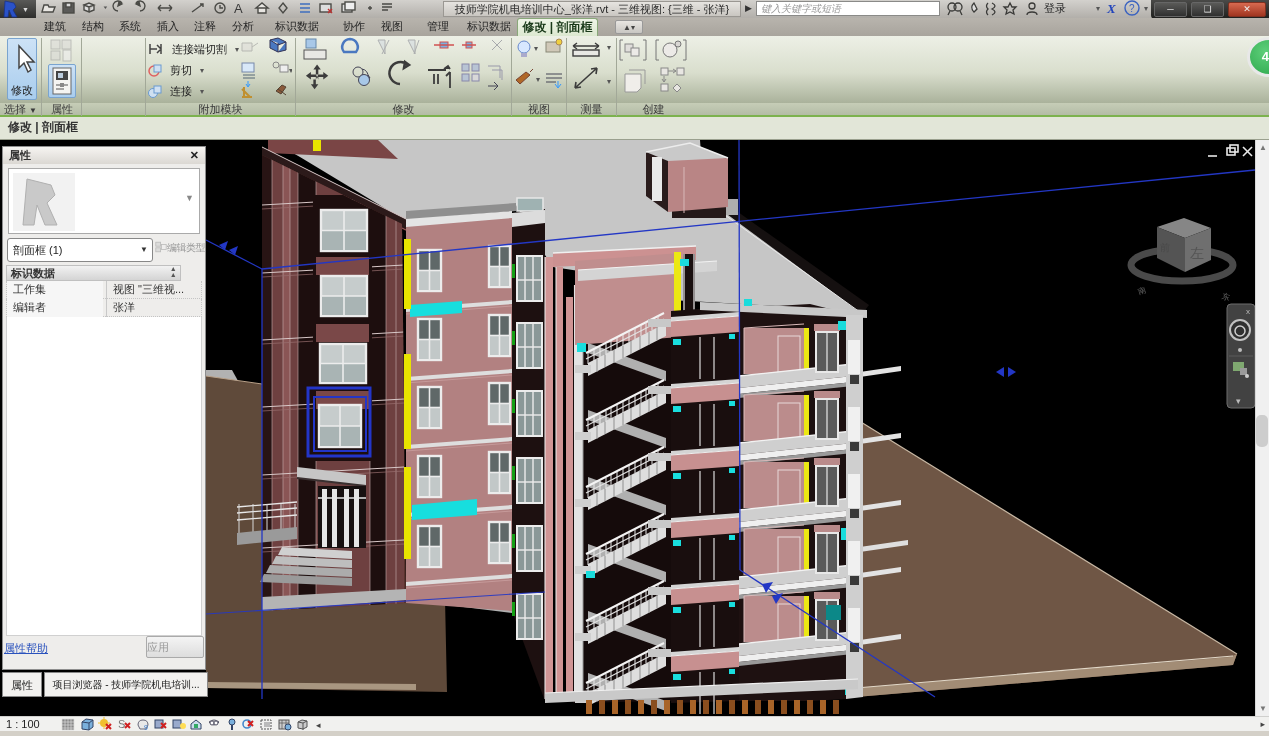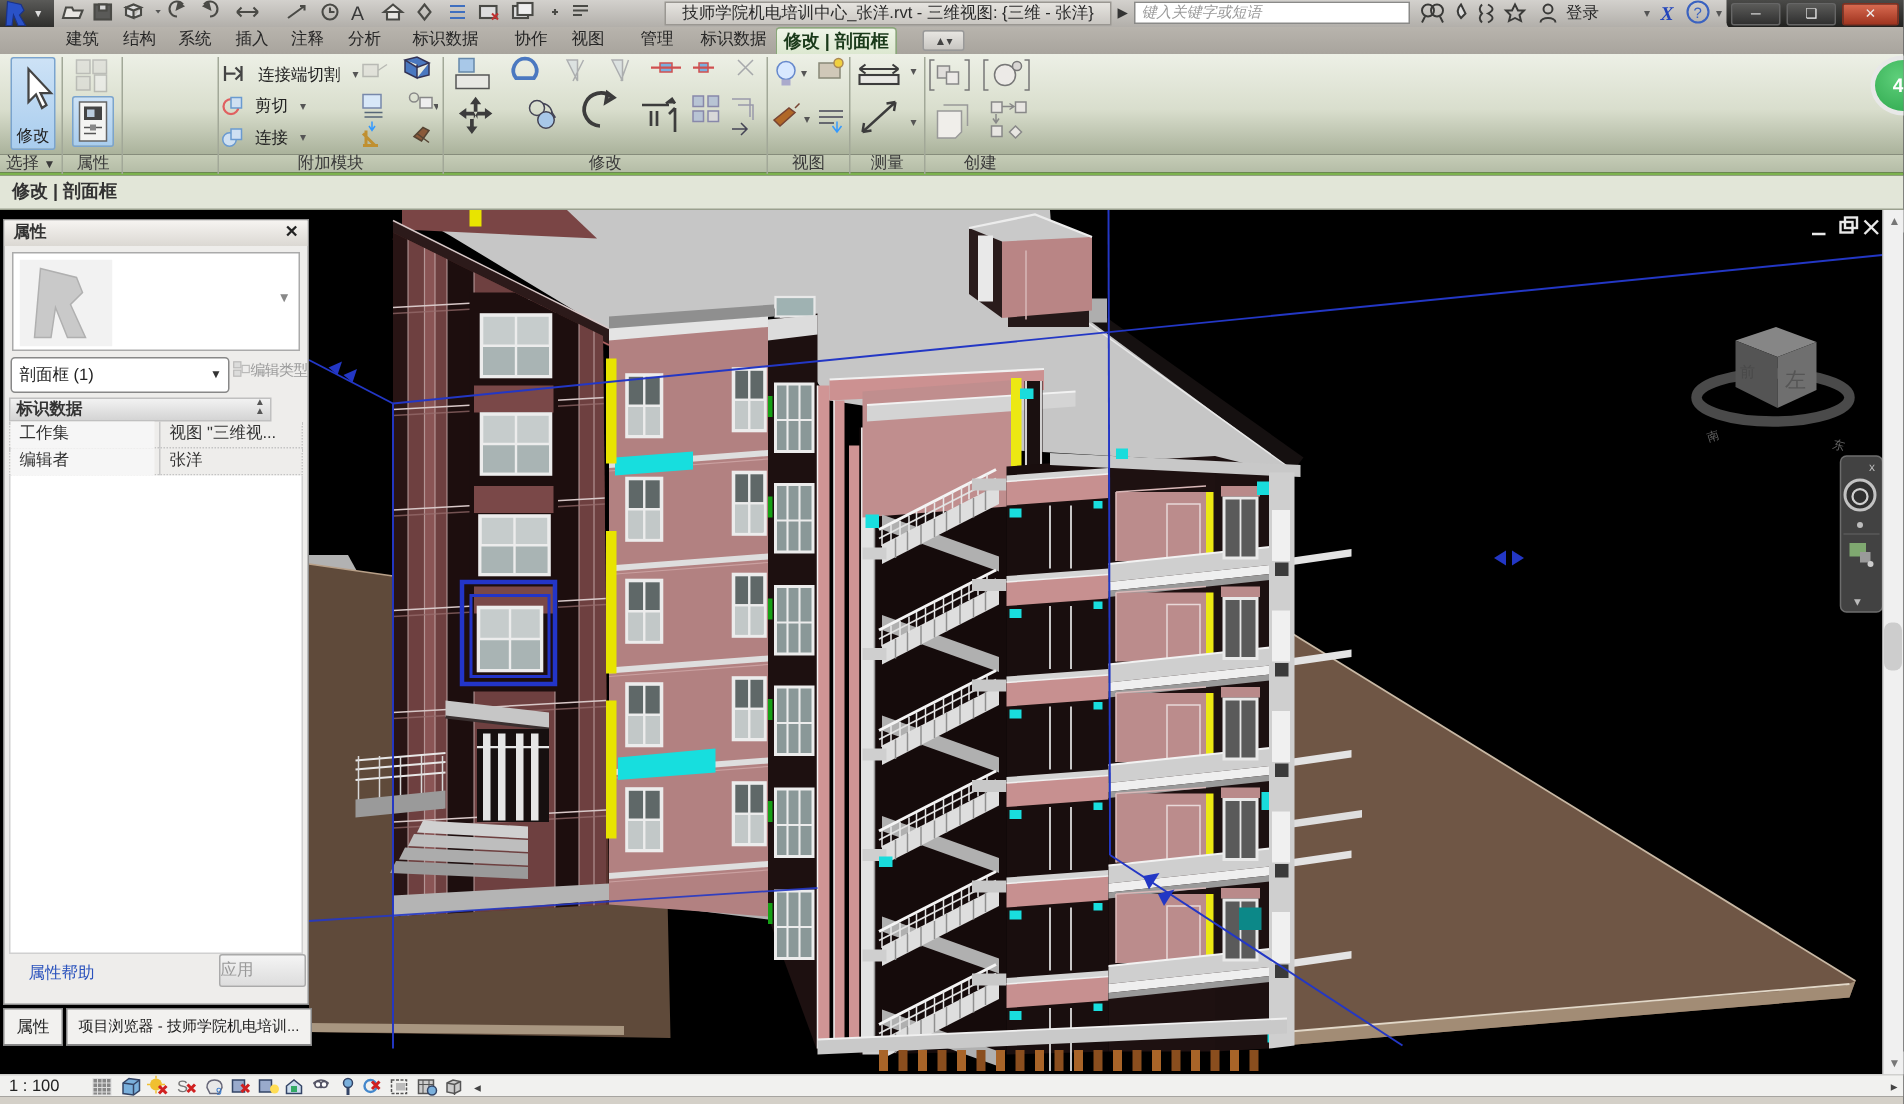--- a/index.html
+++ b/index.html
@@ -41,21 +41,21 @@
 
 #props{position:absolute;left:2px;top:146px;width:204px;height:524px;background:#eeedeb;border:1px solid #8e8e8e}
 #ptitle{position:absolute;left:0;top:0;width:202px;height:17px;background:linear-gradient(#f6f4f1,#dbd8d3);font-size:11px;font-weight:bold;color:#333;line-height:16px;padding-left:6px}
 #ppreview{position:absolute;left:5px;top:21px;width:192px;height:66px;background:#fff;border:1px solid #aaa}
 #pcombo{position:absolute;left:4px;top:91px;width:146px;height:24px;background:#fff;border:1px solid #888;border-radius:3px;font-size:11px;color:#222;line-height:22px;padding-left:5px}
 #pedit{position:absolute;left:152px;top:89px;width:52px;height:24px;font-size:10px;color:#9a9a9a;line-height:24px;white-space:nowrap;letter-spacing:-0.5px}
 #phead{position:absolute;left:3px;top:118px;width:175px;height:16px;background:linear-gradient(#f2f2f2,#d4d4d4);border:1px solid #c0c0c0;font-size:11px;font-weight:bold;color:#333;line-height:14px;padding-left:4px}
 .prow{position:absolute;left:3px;width:196px;height:18px;border:1px dotted #c4c4c4;border-top:none;font-size:11px;color:#333;line-height:17px}
 .pcell{position:absolute;top:0;height:18px;padding-left:6px}
 #pwhite{position:absolute;left:3px;top:170px;width:196px;height:319px;background:#fff;border:1px solid #d0d0d0;border-top:none}
-#phelp{position:absolute;left:16px;top:494px;font-size:11px;color:#2a52bd;}
+#phelp{position:absolute;left:1px;top:494px;font-size:11px;color:#2a52bd;text-decoration:underline}
 #papply{position:absolute;left:143px;top:489px;width:58px;height:22px;background:linear-gradient(#f4f4f4,#ddd);border:1px solid #aaa;border-radius:2px;font-size:11px;color:#999;text-align:left;line-height:20px}
 #ptabs{position:absolute;left:2px;top:672px;height:26px;font-size:11px;color:#222}
 .ptab{position:absolute;top:0;height:25px;background:#f2f1ef;border:1px solid #888;line-height:24px;text-align:center;white-space:nowrap;overflow:hidden}
 </style></head><body>
 <div id="app">
     <div id="titlebar"></div>
     <div id="rlogo">
       <svg width="30" height="18" viewBox="0 0 30 18">
         <path d="M4,1 L13,3 L15,7 L12,10 L16,17 L11,17 L8,10 L7,17 L3,17 Z" fill="#2a52c8" stroke="#1a3288" stroke-width="0.8"></path>
       </svg>

